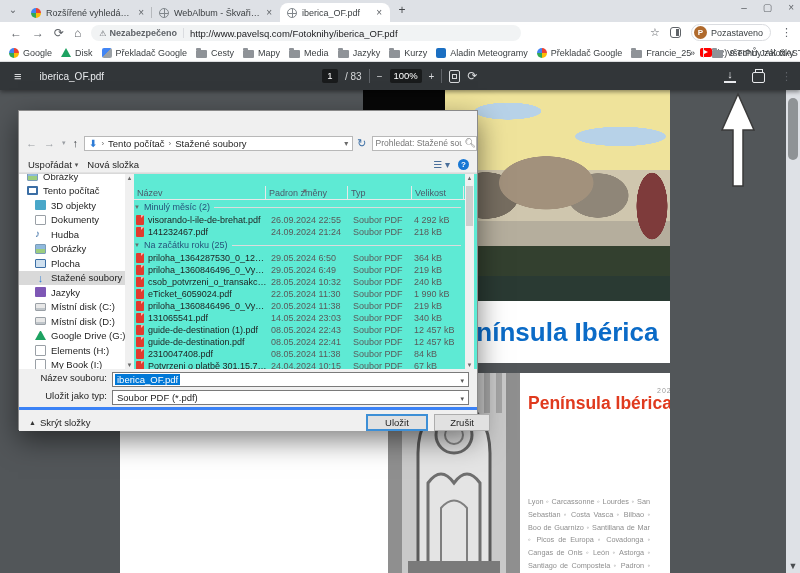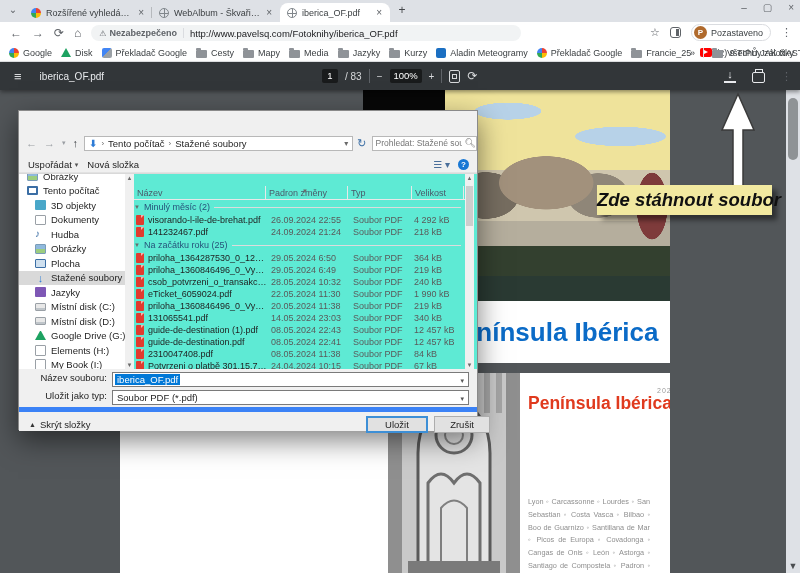--- a/index.html
+++ b/index.html
@@ -158,21 +158,21 @@
   .flist-scroll { position:absolute; right:3px; top:0; width:9px; height:100%; background:#f0f0f0; }
   .flist-scroll .thumb { position:absolute; left:1px; top:12px; width:7px; height:40px; background:#cdcdcd; }
   .flist-scroll .a { position:absolute; left:0; width:9px; text-align:center; font-size:6px; color:#6a6a6a; }
   .dlg-fields { position:absolute; left:0; top:258px; width:100%; height:38px; background:#f0f0f0; }
   .frow2 { position:absolute; left:0; display:flex; align-items:flex-start; width:100%; }
   .flabel { width:88px; text-align:right; font-size:9.5px; color:#1e1e1e; }
   .fnamebox { margin-left:5px; flex:1; margin-right:8px; height:15px; background:#fff; border:1px solid #7a7a7a; display:flex; align-items:center; position:relative; }
   .selval { background:#0078d7; color:#fff; font-size:9.5px; padding:0 2px; margin-left:2px; }
   .ftypebox { margin-left:5px; flex:1; margin-right:8px; height:15px; background:#fff; border:1px solid #7a7a7a; display:flex; align-items:center; font-size:9.5px; padding-left:4px; color:#1e1e1e; position:relative; }
   .boxcar { position:absolute; right:4px; top:4px; font-size:7px; color:#555; }
-  .dlg-foot { position:absolute; left:0; top:296px; width:100%; height:24px; background:#f0f0f0; border-top:5px solid #3b82f6; }
+  .dlg-foot { position:absolute; left:0; top:296px; width:100%; height:24px; background:#f0f0f0; border-top:3px solid #3b82f6; }
   .hidefold { position:absolute; left:10px; top:7px; font-size:9.5px; color:#1e1e1e; display:flex; gap:4px; align-items:center; }
   .hf-car { font-size:7px; color:#333; }
   .btn { position:absolute; top:4px; height:17px; background:#e1e1e1; border:1px solid #adadad; font-size:9.5px; text-align:center; line-height:15px; color:#1e1e1e; }
   .btn.primary { border:2px solid #3d8fd6; line-height:13px; }
   .btn-save { left:347px; width:62px; }
   .btn-cancel { left:415px; width:56px; }
 </style>
 </head>
 <body>
 
@@ -347,21 +347,20 @@
     </div>
   </div>
   <div class="vscroll">
     <div class="vthumb"></div>
     <div class="vdown">▼</div>
   </div>
 
   <svg class="anno-arrow" width="52" height="96" viewBox="0 0 52 96">
     <polygon points="26,2 42,38 31,38 31,94 21,94 21,38 10,38" fill="#ffffff" stroke="#3a3a3a" stroke-width="1.5"></polygon>
   </svg>
-  <div class="anno-label">Zde stáhnout soubor</div>
 
   <div class="dlg">
     <div class="dlg-nav">
       <span class="dn-btn dis">←</span>
       <span class="dn-btn dis">→</span>
       <span class="dn-btn dis" style="font-size:7px">▾</span>
       <span class="dn-btn up">↑</span>
       <div class="crumbbox">
         <span class="dlicon">⬇</span>
         <span class="crumb-sep">›</span>

